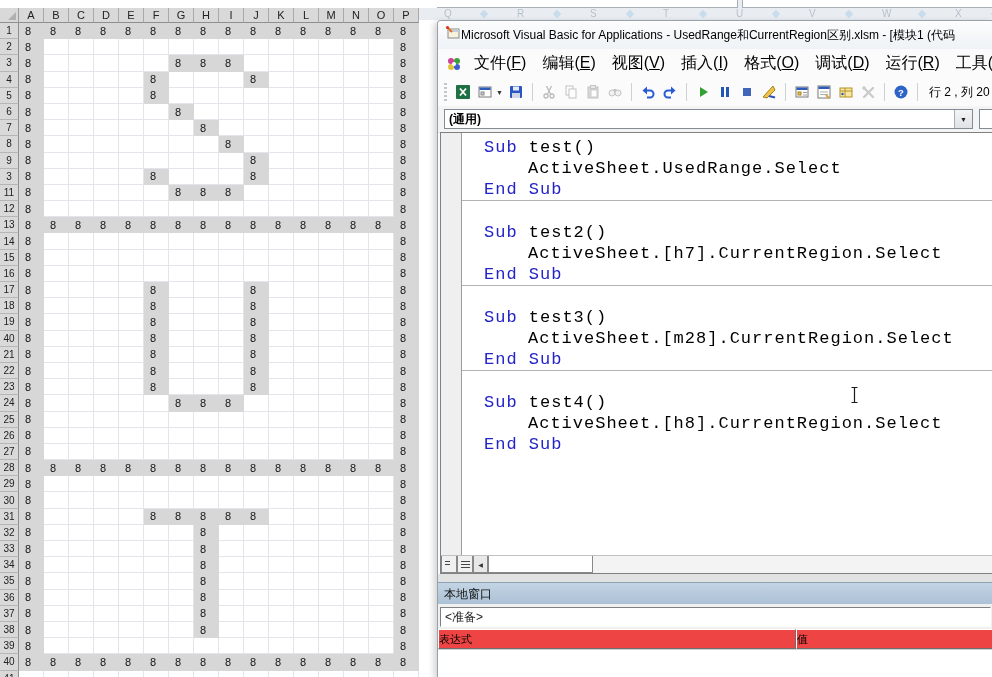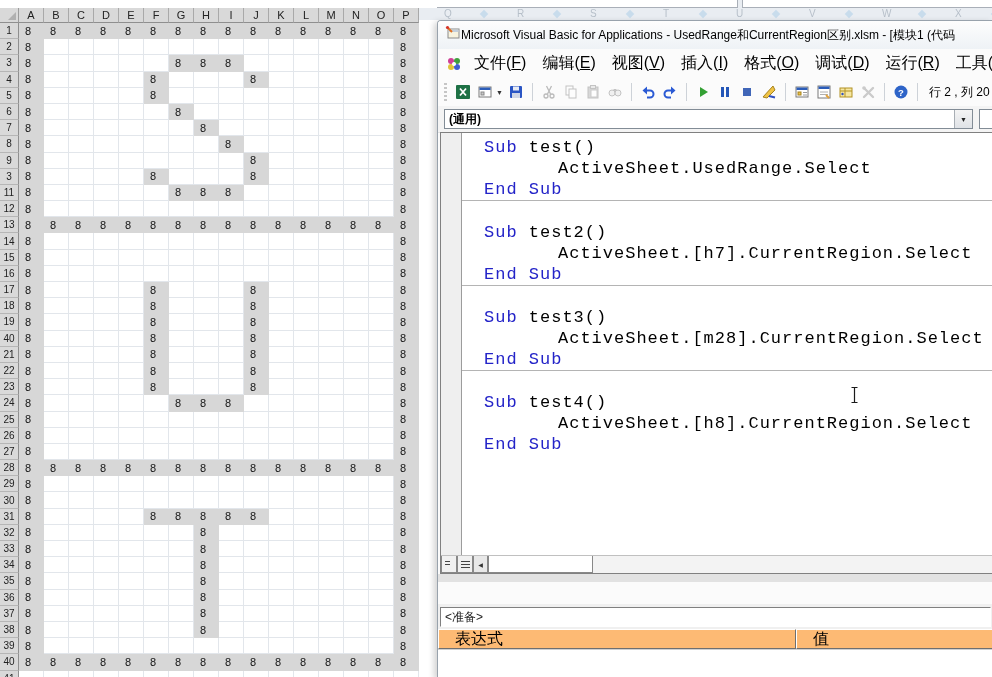--- a/index.html
+++ b/index.html
@@ -67,21 +67,21 @@
 
   
   .code-outer{position:absolute;left:2px;right:0;top:111px;height:442px;background:#fff;
               border:1px solid #808080;border-right:none;box-sizing:border-box;
               display:flex;flex-direction:column;}
   .code-main{flex:1;display:flex;overflow:hidden;position:relative;}
   .margin-bar{width:20px;background:#efefef;border-right:1px solid #9c9c9c;flex:0 0 auto;}
   .code-content{flex:1;padding-top:4px;overflow:hidden;
                 font-family:"Liberation Mono",monospace;font-size:17px;letter-spacing:1px;color:#000;}
   .cl{height:21px;line-height:21px;white-space:pre;padding-left:22px;}
-  .cl.body{padding-left:96px;}
+  .cl.body{padding-left:66px;}
   .kw{color:#2323c8;}
   .blank-sep{height:21px;border-top:1px solid #b4b4b4;}
   .ibeam{position:absolute;left:409px;top:253px;}
   .code-hscroll{height:17px;border-top:1px solid #c0c0c0;background:#f3f3f3;display:flex;align-items:stretch;}
   .vbtn{width:14px;border:1px solid #888;border-top:none;background:#f0f0f0;
         display:flex;align-items:center;justify-content:center;}
   .sarrow{width:13px;border:1px solid #888;border-top:none;background:#e8e8e8;
           display:flex;align-items:center;justify-content:center;font-size:6px;color:#333;}
   .strack{width:103px;border:1px solid #888;border-top:none;background:#fff;}
 
@@ -89,21 +89,21 @@
   .gapbar{position:absolute;left:0;right:0;top:553px;height:8px;background:#e2e2e2;}
   .loc-title{position:absolute;left:0;right:0;top:561px;height:22px;
              background:linear-gradient(#c3d4e4,#aac0d4);border-top:1px solid #8ea2b4;
              font-size:12px;color:#111;display:flex;align-items:center;padding-left:6px;}
   .loc-ready-wrap{position:absolute;left:0;right:0;top:583px;height:25px;background:#f0f0f0;}
   .loc-ready{position:absolute;left:2px;right:2px;top:3px;height:18px;background:#fff;
              border:1px solid;border-color:#808080 #fff #fff #808080;
              font-size:12px;color:#222;line-height:18px;padding-left:4px;}
   .loc-head{position:absolute;left:0;right:0;top:608px;height:20px;display:flex;background:#f0f0f0;}
   .loc-hc{box-sizing:border-box;border:1px solid;border-color:#fff #6f6f6f #6f6f6f #fff;
-          background:#fdba74;font-size:16px;color:#000;line-height:18px;padding-left:16px;}
+          background:#ef4444;font-size:11px;color:#000;line-height:18px;padding-left:0;}
   .loc-hc.c1{width:358px;}
   .loc-hc.c2{flex:1;}
   .loc-body{position:absolute;left:0;right:0;top:628px;bottom:0;background:#fff;
             border-top:1px solid #d0d0d0;}
 </style>
 </head>
 <body>
 
 <div class="screen">
 
@@ -1062,20 +1062,23 @@
               <path d="M0 1.5 h9 M0 4.5 h9 M0 7.5 h9" stroke="#444"></path>
             </svg>
         </div>
         <div class="sarrow">◀</div>
         <div class="strack"></div>
       </div>
     </div>
 
     <div class="gapbar"></div>
 
+    <div class="loc-title">
+      <span>本地窗口</span>
+    </div>
     <div class="loc-ready-wrap">
       <div class="loc-ready">&lt;准备&gt;</div>
     </div>
     <div class="loc-head">
       <div class="loc-hc c1">表达式</div>
       <div class="loc-hc c2">值</div>
     </div>
     <div class="loc-body"></div>
 
   </div>

